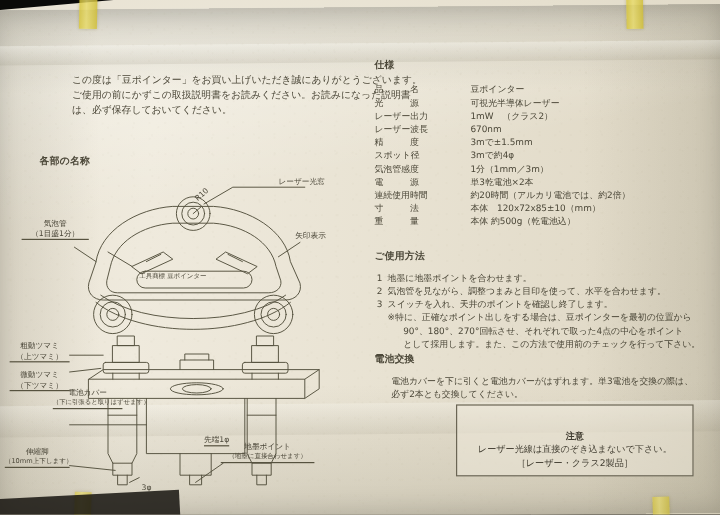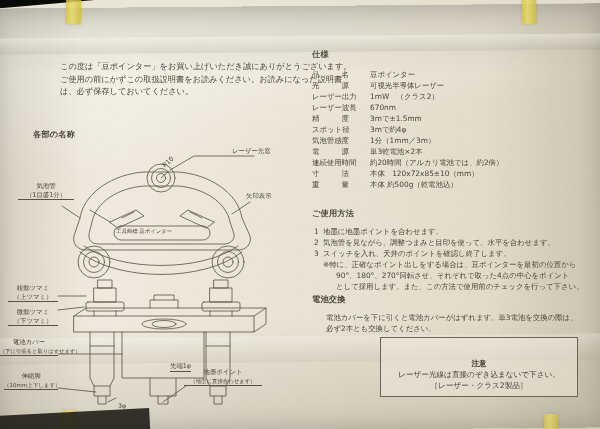--- a/index.html
+++ b/index.html
@@ -32,21 +32,21 @@
   
   .tape{position:absolute;background:linear-gradient(90deg,#d8c63a,#e9dc6a 40%,#cfbd33);opacity:.82;box-shadow:0 0 3px rgba(120,110,40,.4);}
   
   .txt{position:absolute;white-space:nowrap;letter-spacing:.2px;color:#4c4839;}
   .s9{font-size:7.4px;line-height:11px;}
   .s10{font-size:8.2px;line-height:12.5px;}
   .blk{position:absolute;}
   .blk div{white-space:nowrap;}
   .spec-row{display:flex;}
   .spec-k{width:56px;display:flex;justify-content:space-between;}
-  .spec-v{margin-left:2px;}
+  .spec-v{margin-left:24px;}
   .num{display:inline-block;width:9px;}
   
   .warnbox{
     position:absolute;border:1px solid #6a6554;background:rgba(236,231,216,.55);
     text-align:center;padding:20px 0 5px;
   }
   .warnbox div{font-size:7.6px;line-height:11px;white-space:nowrap;color:#403c30;}
   
   .diagram{position:absolute;left:18px;top:140px;width:290px;height:265px;}
   svg{display:block;overflow:visible;}
@@ -187,21 +187,21 @@
     <div class="lbl" style="left:-10px;top:144px;width:50px;">
       <div>粗動ツマミ</div>
       <div class="uline">（上ツマミ）</div>
     </div>
 
     <div class="lbl" style="left:-10px;top:168px;width:50px;">
       <div>微動ツマミ</div>
       <div class="uline">（下ツマミ）</div>
     </div>
 
-    <div class="lbl" style="left:-18px;top:198px;width:58px;">
+    <div class="lbl" style="left:-18px;top:183px;width:58px;padding-left:44px;">
       <div>電池カバー</div>
       <div class="uline" style="font-size:5.3px;">（下に引張ると取りはずせます）</div>
     </div>
 
     <div class="lbl" style="left:-14px;top:232px;width:54px;">
       <div>伸縮脚</div>
       <div class="uline" style="font-size:5.5px;">（10mm上下します）</div>
     </div>
 
     <div class="lbl" style="left:100px;top:262px;">3φ</div>

